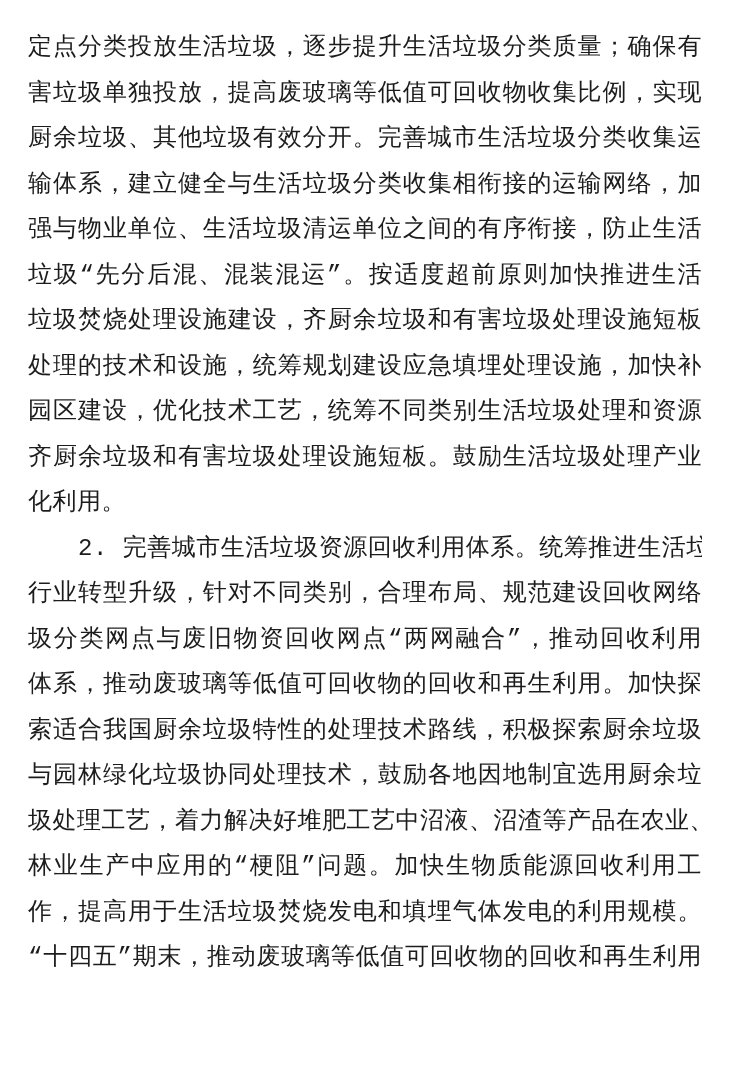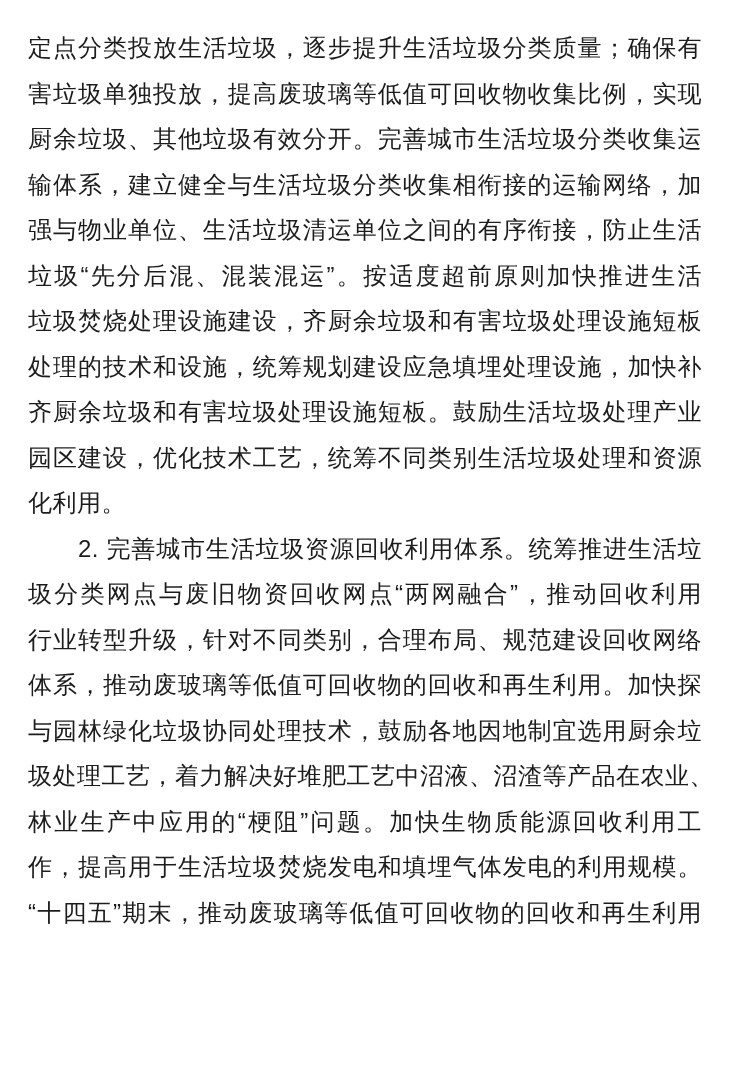--- a/index.html
+++ b/index.html
@@ -11,21 +11,21 @@
     width: 734px;
     height: 1077px;
     overflow: hidden;
   }
   .page {
     box-sizing: border-box;
     width: 734px;
     height: 1077px;
     padding: 25px 32px 0 28px;
     background: #ffffff;
-    font-family: Liberation Sans, sans-serif;
+    font-family: Liberation Mono, monospace;
     font-size: 24px;
     line-height: 45.5px;
     color: #1c1c1c;
     letter-spacing: 0.5px;
   }
   .paragraph {
     margin: 0;
   }
   .line {
     text-align: justify;
@@ -47,29 +47,30 @@
   <div id="doc-body">
       <div class="paragraph">
         <div class="line">定点分类投放生活垃圾，逐步提升生活垃圾分类质量；确保有</div>
         <div class="line">害垃圾单独投放，提高废玻璃等低值可回收物收集比例，实现</div>
         <div class="line">厨余垃圾、其他垃圾有效分开。完善城市生活垃圾分类收集运</div>
         <div class="line">输体系，建立健全与生活垃圾分类收集相衔接的运输网络，加</div>
         <div class="line">强与物业单位、生活垃圾清运单位之间的有序衔接，防止生活</div>
         <div class="line">垃圾“先分后混、混装混运”。按适度超前原则加快推进生活</div>
         <div class="line">垃圾焚烧处理设施建设，齐厨余垃圾和有害垃圾处理设施短板</div>
         <div class="line">处理的技术和设施，统筹规划建设应急填埋处理设施，加快补</div>
+        <div class="line">园区建设，优化技术工艺，统筹不同类别生活垃圾处理和资源</div>
         <div class="line">齐厨余垃圾和有害垃圾处理设施短板。鼓励生活垃圾处理产业</div>
-        <div class="line">园区建设，优化技术工艺，统筹不同类别生活垃圾处理和资源</div>
         <div class="line last-line">化利用。</div>
       </div>
       <div class="paragraph">
         <div class="line indent">2. 完善城市生活垃圾资源回收利用体系。统筹推进生活垃</div>
+        <div class="line">行业转型升级，针对不同类别，合理布局、规范建设回收网络</div>
         <div class="line">圾分类网点与废旧物资回收网点“两网融合”，推动回收利用</div>
-        <div class="line">行业转型升级，针对不同类别，合理布局、规范建设回收网络</div>
         <div class="line">体系，推动废玻璃等低值可回收物的回收和再生利用。加快探</div>
+        <div class="line">索适合我国厨余垃圾特性的处理技术路线，积极探索厨余垃圾</div>
         <div class="line">与园林绿化垃圾协同处理技术，鼓励各地因地制宜选用厨余垃</div>
         <div class="line">圾处理工艺，着力解决好堆肥工艺中沼液、沼渣等产品在农业、</div>
         <div class="line">林业生产中应用的“梗阻”问题。加快生物质能源回收利用工</div>
         <div class="line">作，提高用于生活垃圾焚烧发电和填埋气体发电的利用规模。</div>
         <div class="line">“十四五”期末，推动废玻璃等低值可回收物的回收和再生利用</div>
       </div>
     </div>
 </div>
 
 </body></html>

